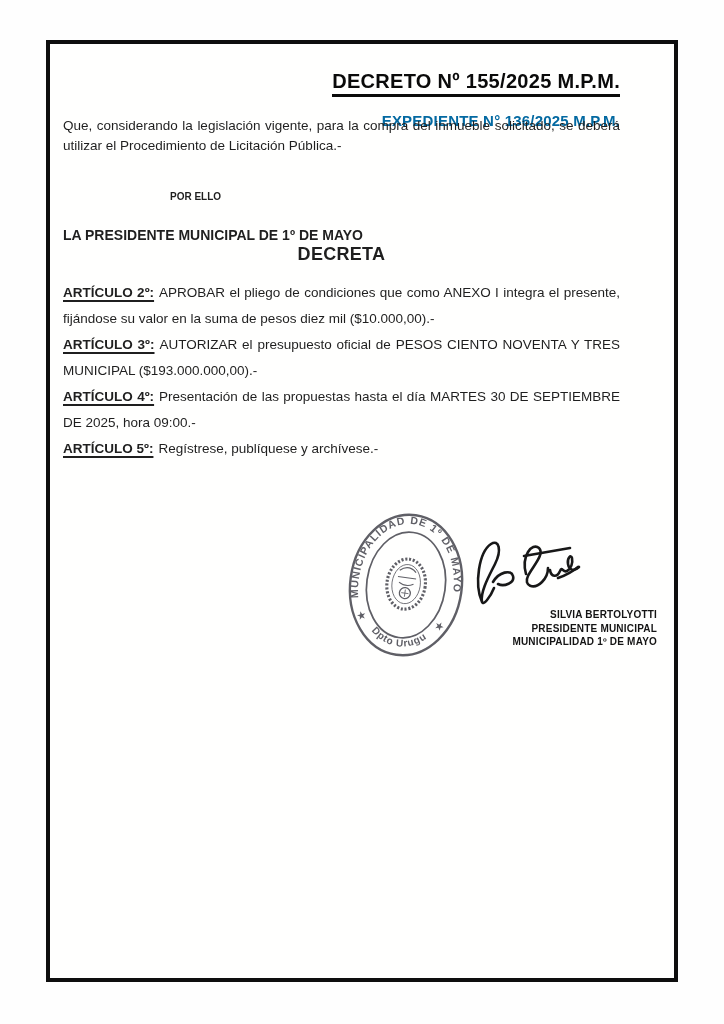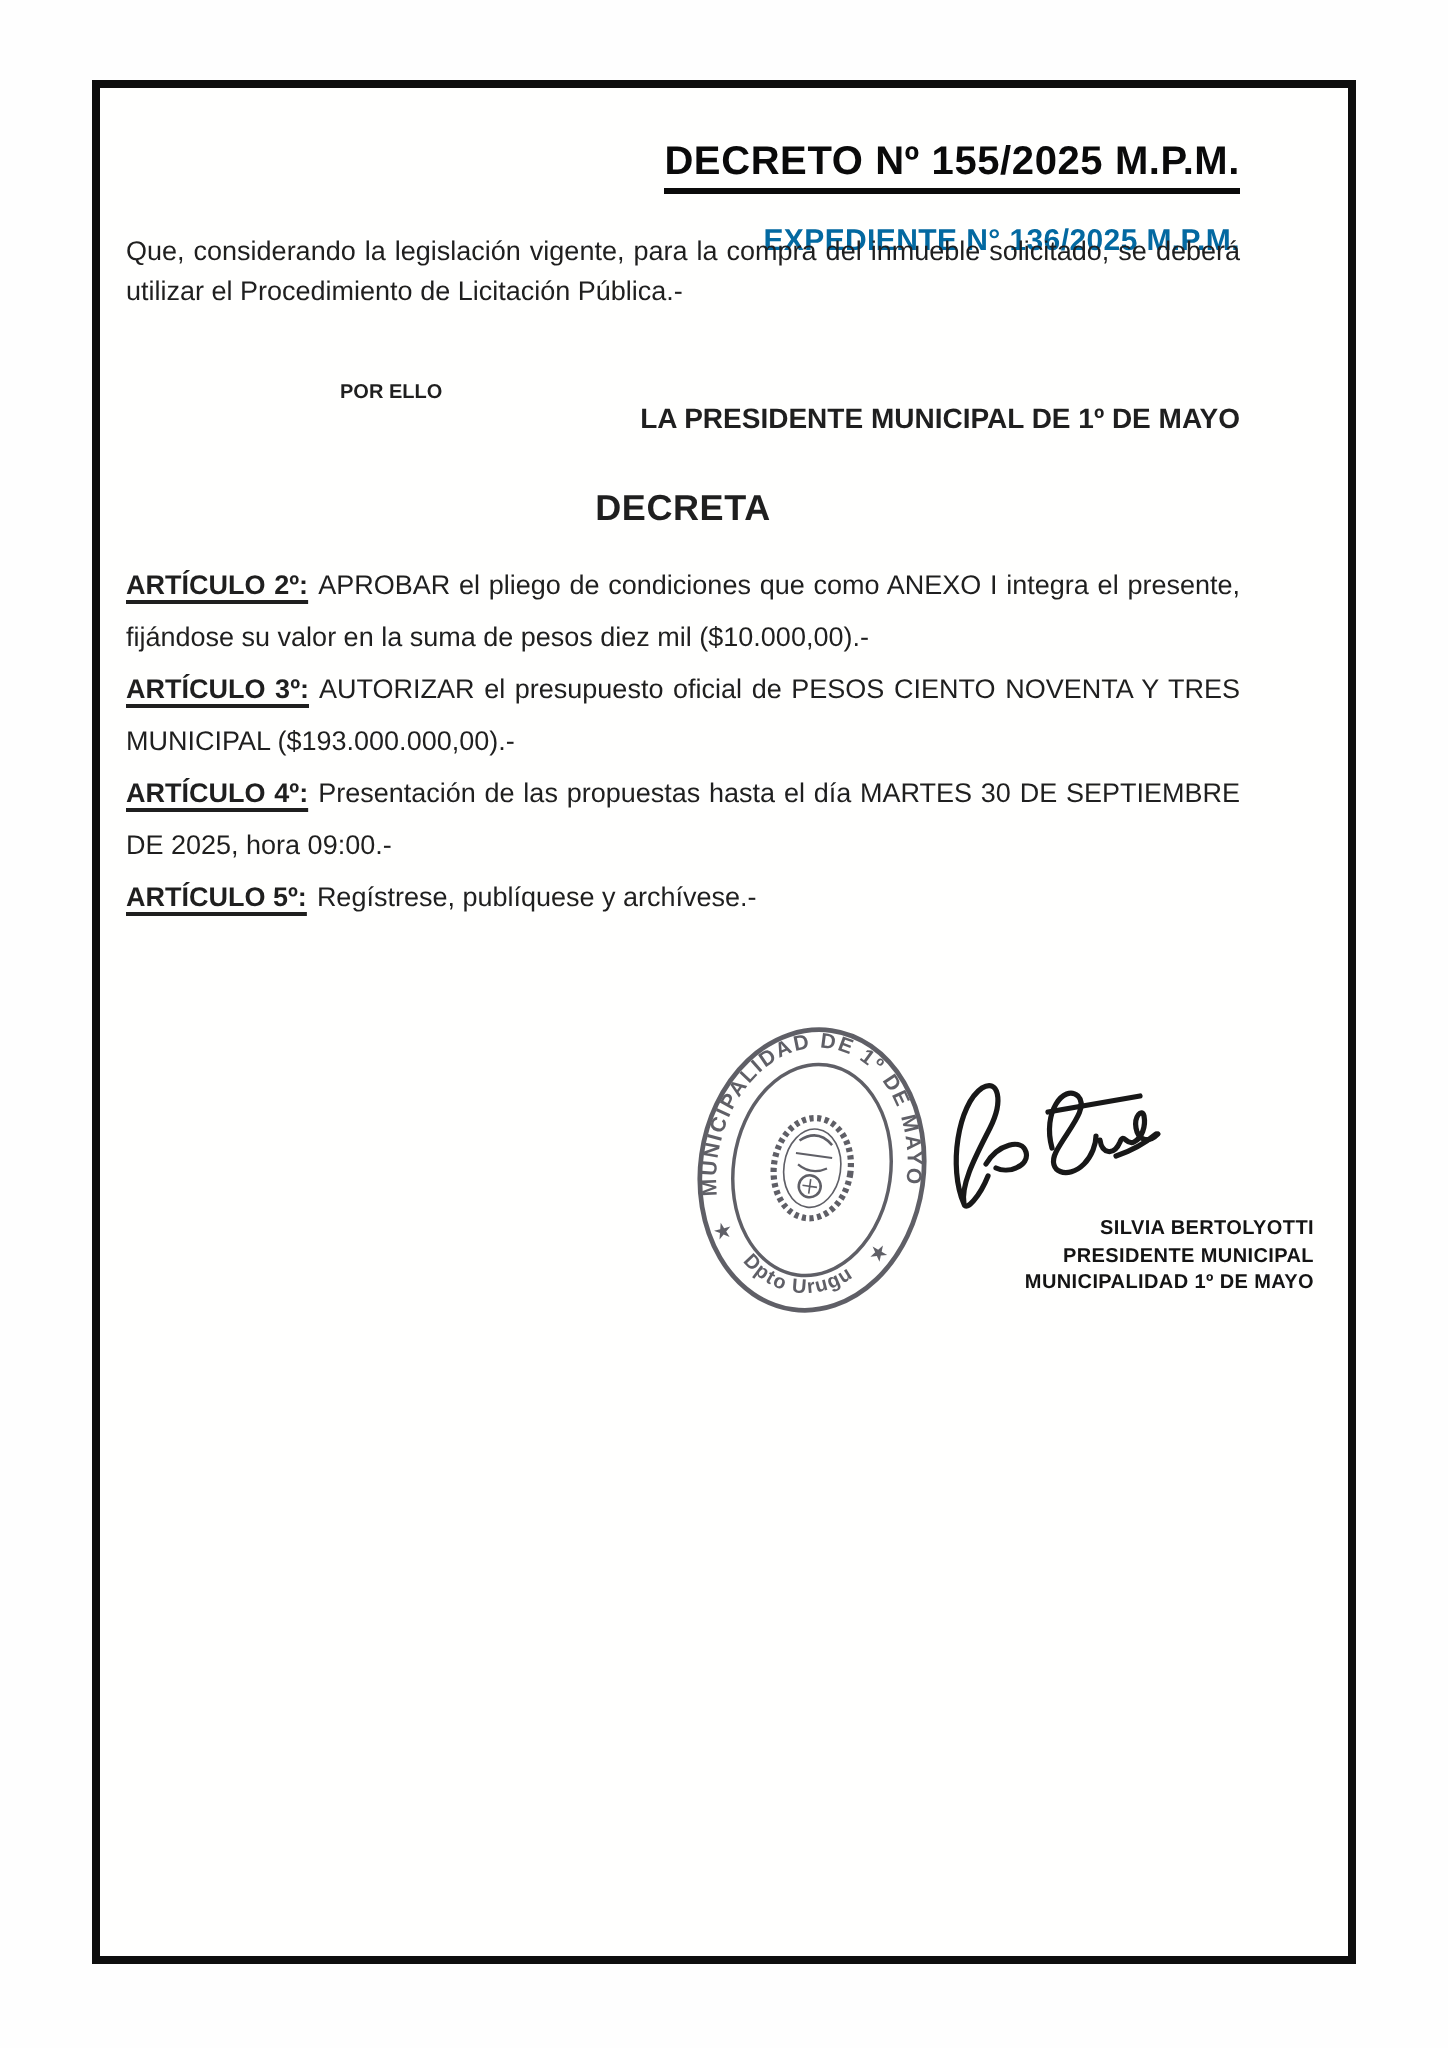--- a/index.html
+++ b/index.html
@@ -42,21 +42,21 @@
   }
 
   .intro {
     top: 116px;
     margin: 0;
     font-size: 13.5px; line-height: 20px;
     text-align: justify;
   }
 
   .por-ello { top: 191px; left: 123px; font-weight: bold; font-size: 10px; margin-left: 47px; }
-  .authority { top: 201px; text-align: right; font-weight: bold; font-size: 14px; }
+  .authority { top: 227px; text-align: left; font-weight: bold; font-size: 14px; }
   .decreta  { top: 244px; text-align: center; font-weight: bold; font-size: 18px; letter-spacing: 0.3px; }
 
   .articles { top: 280px; font-size: 13.5px; line-height: 26px; }
   .articles p { margin: 0; text-align: justify; }
   .art-label {
     font-weight: bold;
     text-decoration: underline;
     text-decoration-thickness: 1.8px;
     text-underline-offset: 2.5px;
     margin-right: 5px;

